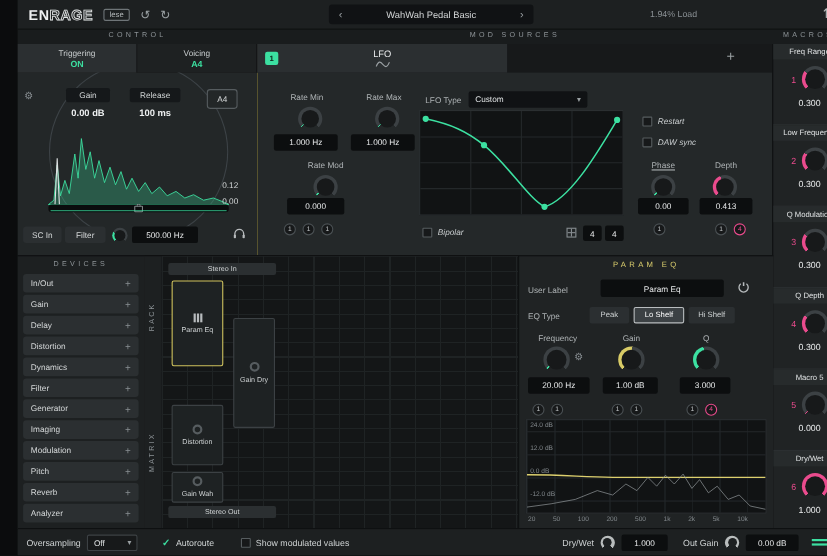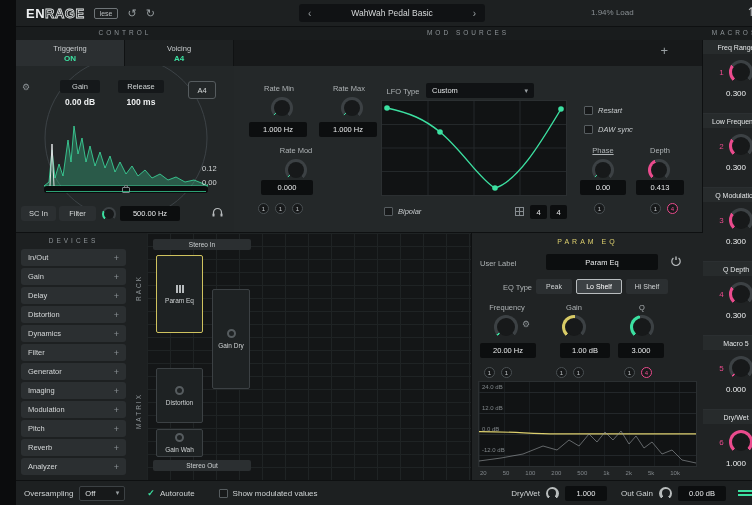--- a/index.html
+++ b/index.html
@@ -162,20 +162,27 @@
     <div class="vbox" style="left:104px;top:166px;width:60px;">500.00 Hz</div>
     <svg class="abs" style="left:196px;top:167px;" width="11" height="10" viewBox="0 0 11 10">
       <path d="M1.5,8 V5.5 a4,4 0 0 1 8,0 V8" fill="none" stroke="#b7bbbd" stroke-width="1.2"></path>
       <rect x="0.5" y="6.5" width="2" height="3" rx="0.5" fill="#b7bbbd"></rect>
       <rect x="8.5" y="6.5" width="2" height="3" rx="0.5" fill="#b7bbbd"></rect>
     </svg>
   </div>
 
   <div id="lfo" class="panel">
     <div class="mtabs">
+      <div class="mtab">
+        <span class="chip">1</span>
+        <span class="t">LFO</span>
+        <svg width="14" height="7" viewBox="0 0 14 7">
+            <path d="M1,5.5 C3,0.5 4.5,0.5 7,3.5 C9.5,6.5 11,6.5 13,1.5" stroke="#9aa0a3" fill="none" stroke-width="1"></path>
+          </svg>
+      </div>
       <span class="addtab">+</span>
     </div>
 
     <div class="lbl" style="left:10px;top:44px;width:70px;">Rate Min</div>
     <span class="knob k22 aMin" style="left:37px;top:57px;"></span>
     <div class="vbox" style="left:15px;top:82px;width:58px;">1.000 Hz</div>
 
     <div class="lbl" style="left:80px;top:44px;width:70px;">Rate Max</div>
     <span class="knob k22 aMin" style="left:107px;top:57px;"></span>
     <div class="vbox" style="left:85px;top:82px;width:58px;">1.000 Hz</div>
@@ -388,33 +395,33 @@
   </div>
 
   <div id="parameq" class="panel">
     <div class="peqhdr">PARAM EQ</div>
     <div class="lbl" style="left:8px;top:26px;text-align:left;width:56px;">User Label</div>
     <div class="vbox" style="left:74px;top:21px;width:112px;height:16px;">Param Eq</div>
     <svg class="abs" style="left:198px;top:22px;" width="12" height="12" viewBox="0 0 12 12">
       <path d="M6,1.5 V5" stroke="#b7bbbd" stroke-width="1.4"></path>
       <path d="M3.4,3 a4.2,4.2 0 1 0 5.2,0" fill="none" stroke="#b7bbbd" stroke-width="1.2"></path>
     </svg>
-    <div class="lbl" style="left:8px;top:50px;text-align:right;width:52px;">EQ Type</div>
+    <div class="lbl" style="left:8px;top:50px;text-align:left;width:52px;">EQ Type</div>
     <div class="seg" style="left:64px;top:46px;width:36px;">Peak</div>
     <div class="seg on" style="left:104px;top:46px;width:46px;">Lo Shelf</div>
     <div class="seg" style="left:154px;top:46px;width:42px;">Hi Shelf</div>
 
     <div class="lbl" style="left:4px;top:70px;width:62px;">Frequency</div>
     <span class="knob k24 aMin" style="left:22px;top:82px;"></span>
     <span class="gearglyph" style="left:50px;top:86px;">⚙</span>
     <div class="vbox" style="left:8px;top:110px;width:56px;">20.00 Hz</div>
 
     <div class="lbl" style="left:74px;top:70px;width:56px;">Gain</div>
     <span class="knob k24 yellowK a52" style="left:90px;top:82px;"></span>
-    <div class="vbox" style="left:88px;top:110px;width:50px;">1.00 dB</div>
+    <div class="vbox" style="left:76px;top:110px;width:50px;">1.00 dB</div>
 
     <div class="lbl" style="left:142px;top:70px;width:56px;">Q</div>
     <span class="knob k24 a45" style="left:158px;top:82px;"></span>
     <div class="vbox" style="left:146px;top:110px;width:46px;">3.000</div>
 
     <span class="slot" style="left:12px;top:134px;">1</span>
     <span class="slot" style="left:29px;top:134px;">1</span>
     <span class="slot" style="left:84px;top:134px;">1</span>
     <span class="slot" style="left:101px;top:134px;">1</span>
     <span class="slot" style="left:152px;top:134px;">1</span>

